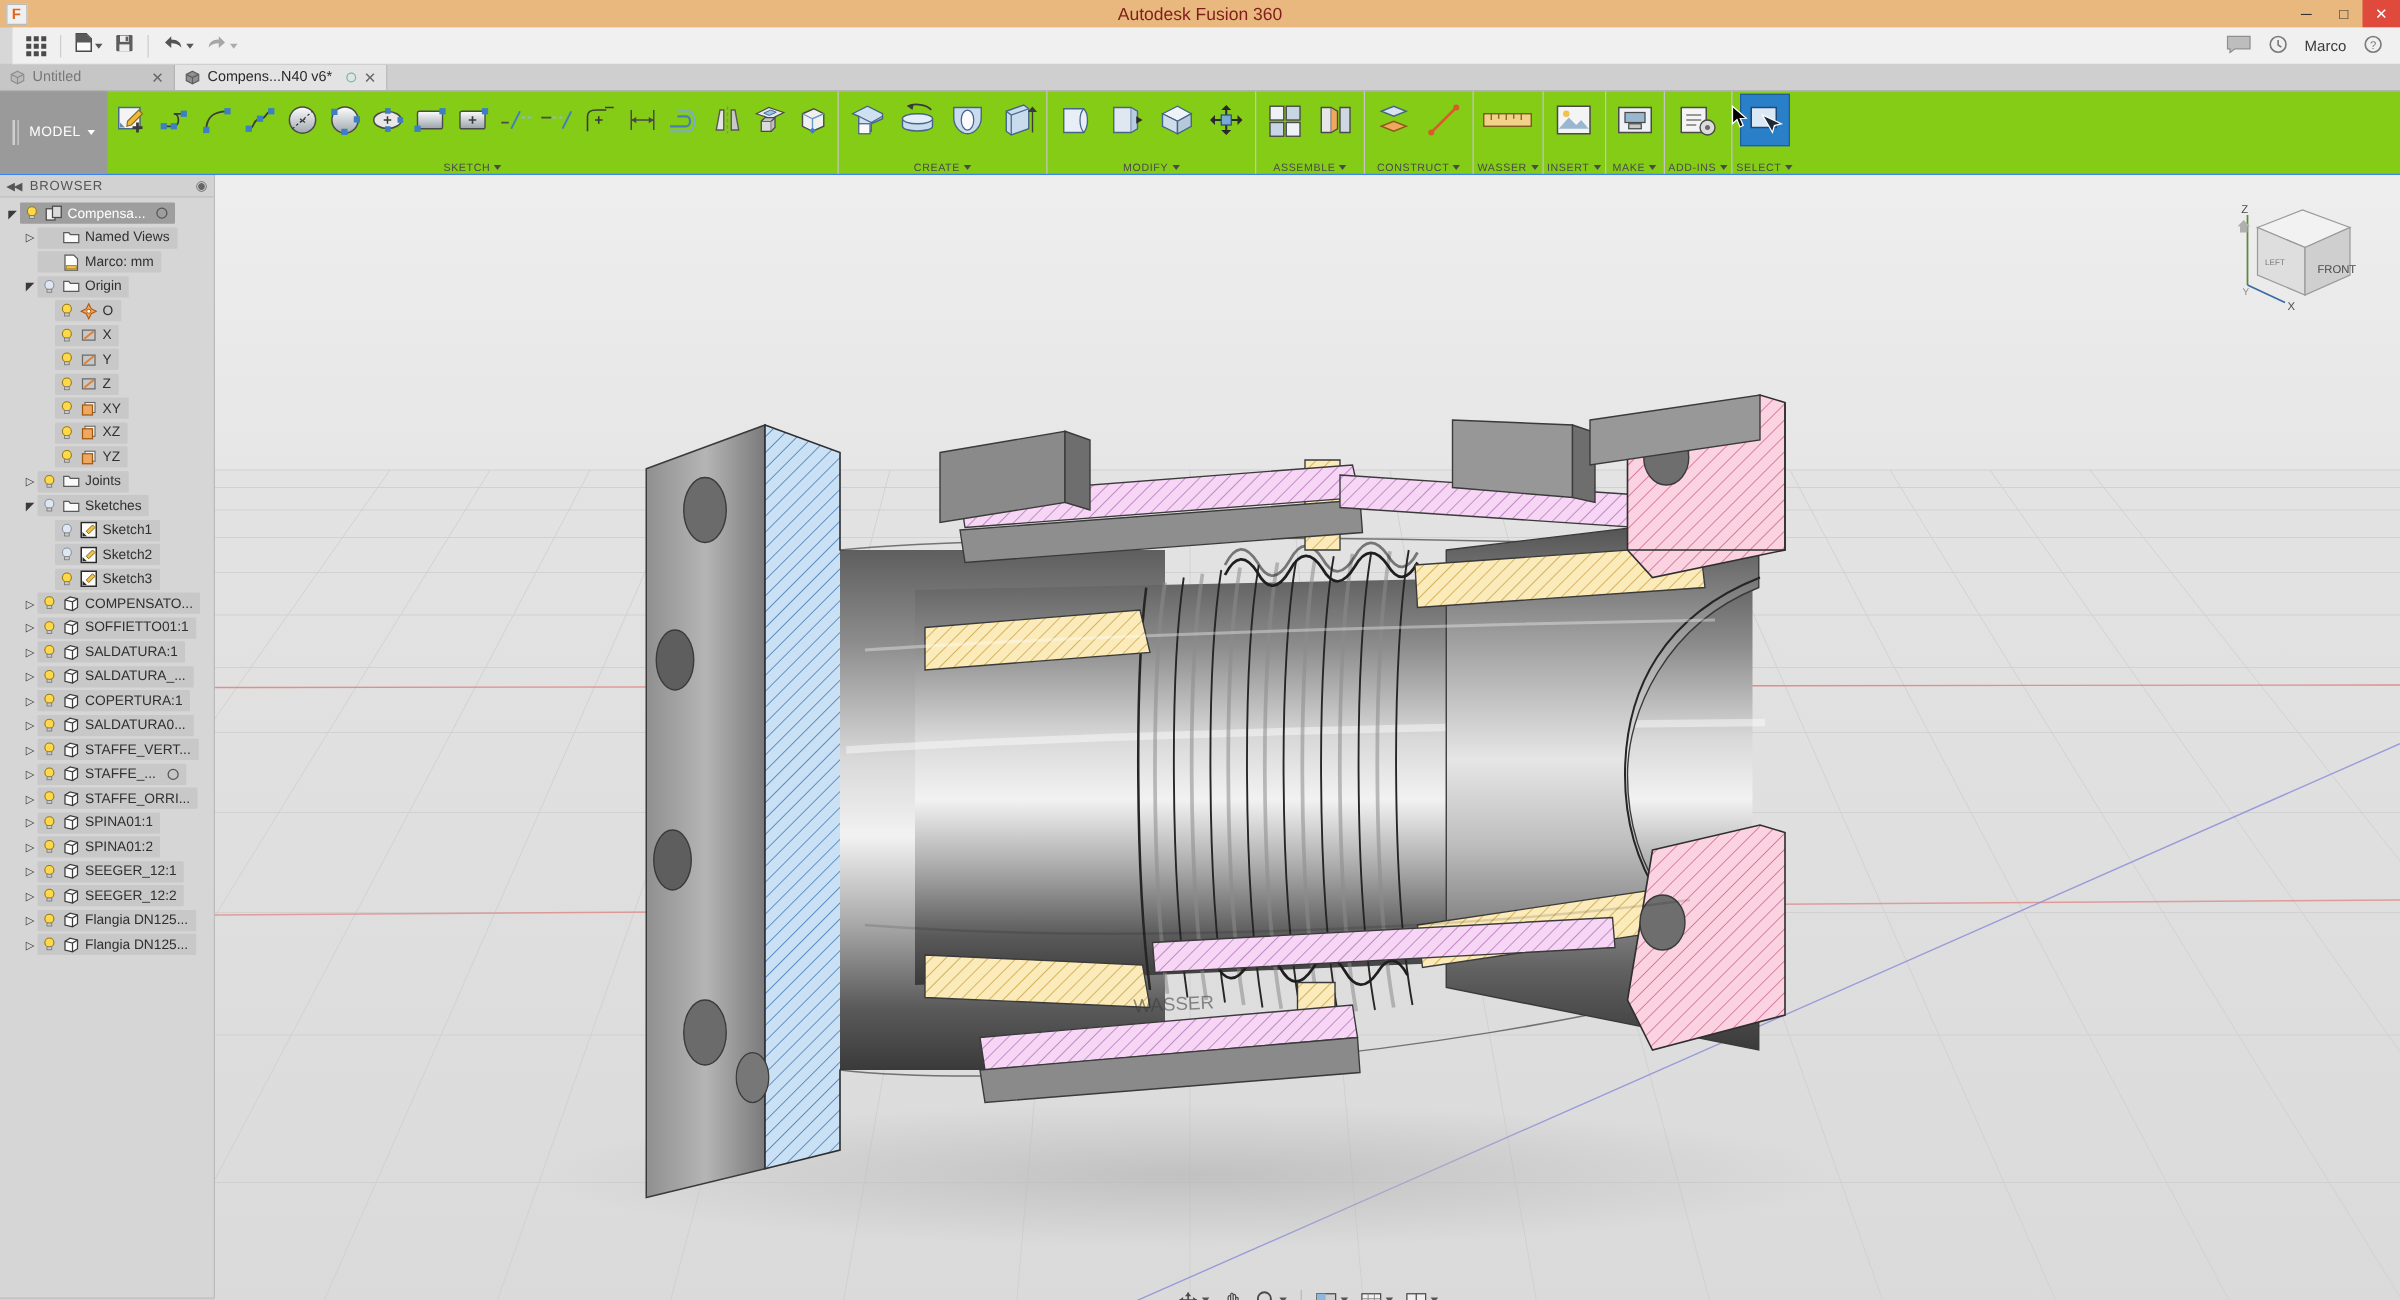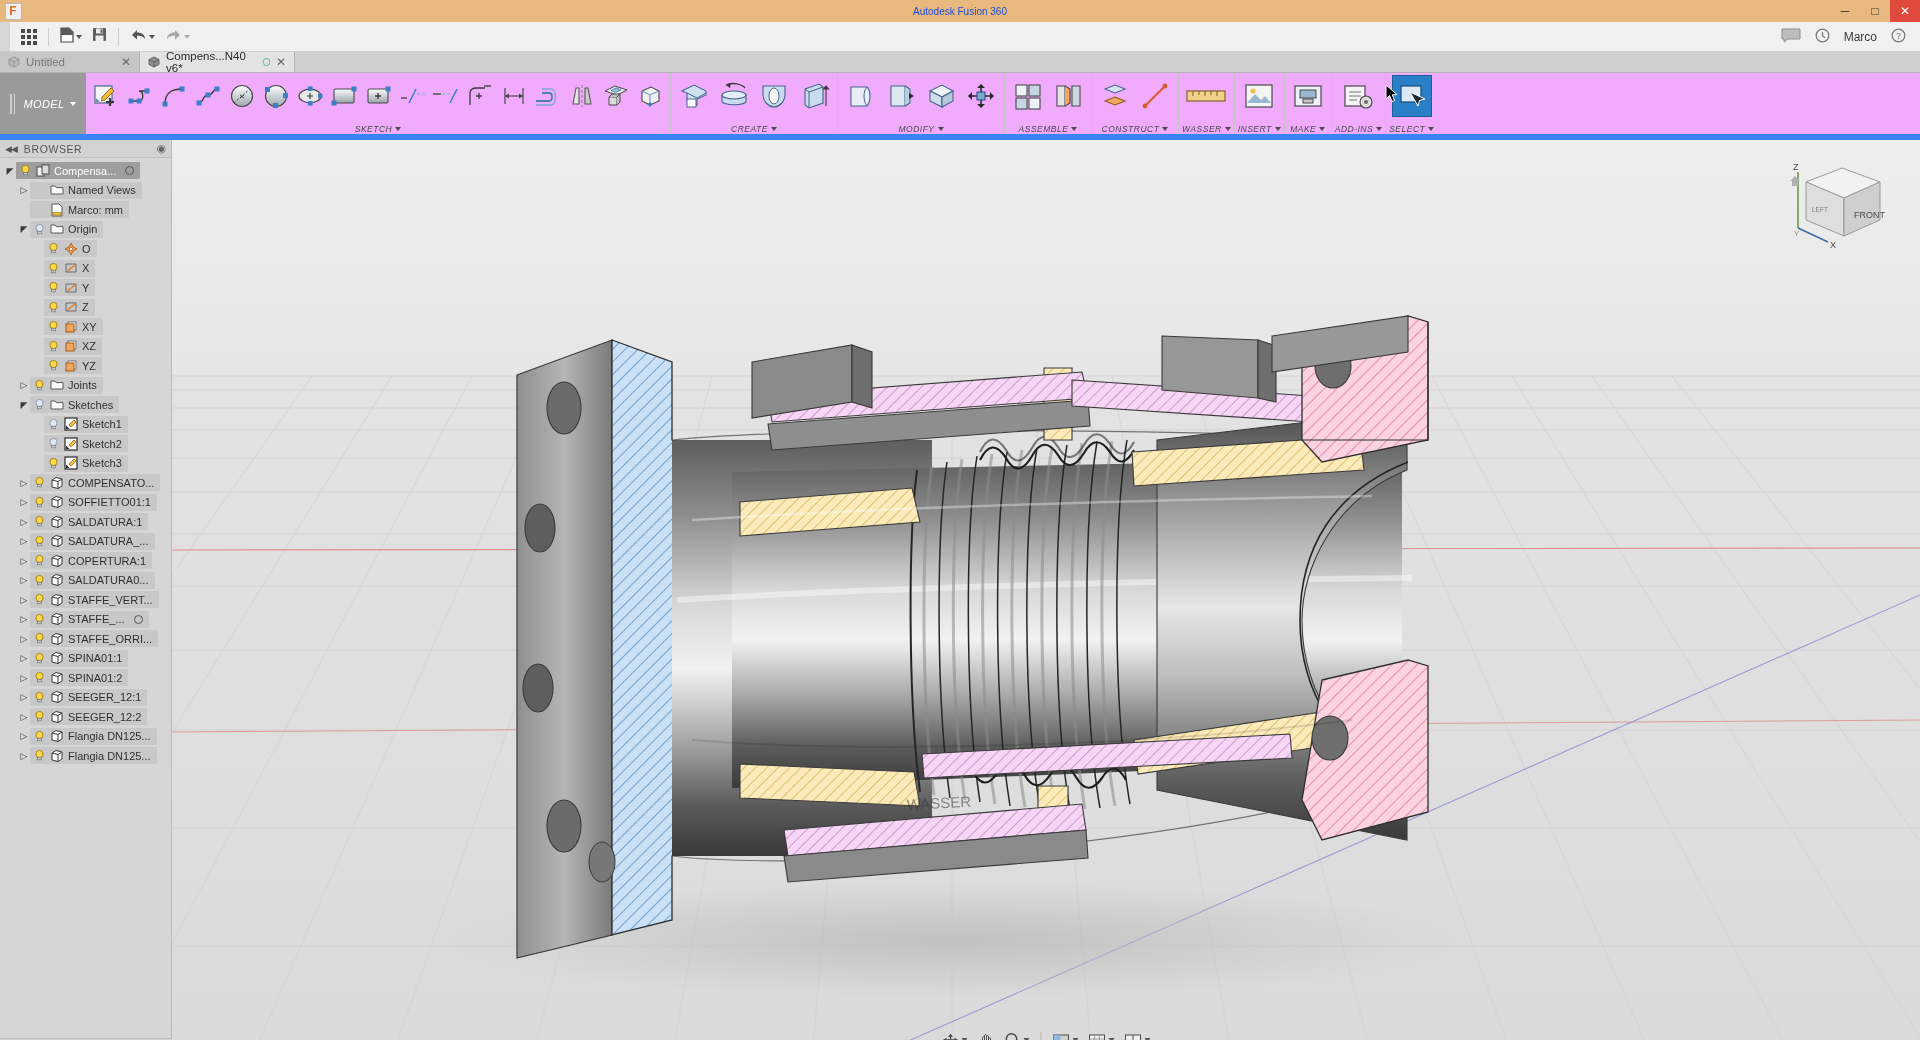--- a/index.html
+++ b/index.html
@@ -5,22 +5,22 @@
   * { box-sizing: border-box; margin:0; padding:0; }
   html,body { width:1920px; height:1040px; overflow:hidden;
     font-family:"Liberation Sans", sans-serif; background:#d7d7d7; }
 
   
   .titlebar { height:22px; background:#e8b87e; display:flex; align-items:center;
     position:relative; }
   .tb-logo { width:26px; height:22px; display:flex; align-items:center; justify-content:center; }
   .tb-logo-box { width:17px; height:17px; background:#f0f0f0; border:1px solid #b9b9b9;
     color:#e06820; font-weight:bold; font-size:12px; line-height:15px; text-align:center; }
-  .tb-title { position:absolute; left:0; right:0; text-align:center; font-size:10px;
-    color:#1d4ed8; }
+  .tb-title { position:absolute; left:0; right:0; text-align:center; font-size:14px;
+    color:#7f1d1d; }
   .tb-ctrls { margin-left:auto; display:flex; height:22px; }
   .tb-btn { width:30px; height:22px; display:flex; align-items:center; justify-content:center;
     font-size:12px; color:#303030; }
   .tb-btn.close { background:#e04a3c; color:#fff; }
 
   
   .qat { height:30px; background:#f0f0f0; border-bottom:1px solid #cfcfcf;
     display:flex; align-items:center; padding-left:6px; position:relative;margin-left:10px; }
   .qat-item { display:flex; align-items:center; height:26px; padding:0 5px; gap:2px; }
   .qat-sep { width:1px; height:18px; background:#cdcdcd; margin:0 6px; }
@@ -36,22 +36,22 @@
   .tabs { height:21px; background:#cfcfcf; display:flex; align-items:flex-end; border-bottom:1px solid #b3b3b3;}
   .tab { height:21px; display:flex; align-items:center; gap:6px; padding:0 8px;
     font-size:11.5px; color:#777; background:#c6c6c6; border-right:1px solid #b5b5b5; }
   .tab.active { background:#e3e3e3; color:#2a2a2a; }
   .tab .x { font-size:12px; color:#666; }
   .cube-ico { width:12px; height:12px; position:relative; }
   .cube-ico svg { display:block; }
   .dot-o { width:8px;height:8px;border:1.6px solid #6bbfa6; border-radius:50%; }
 
   
-  .ribbon { height:67px; background:#f0abfc; border-bottom:6px solid #3b82f6;
-    display:flex; align-items:stretch; position:relative;font-style:italic; }
+  .ribbon { height:67px; background:#84cc16; border-bottom:1px solid #3b82f6;
+    display:flex; align-items:stretch; position:relative; }
   .ws-btn { width:86px; background:#9a9a9a; display:flex; align-items:center;
     justify-content:center; gap:5px; color:#fff; font-size:11px; letter-spacing:.4px; }
   .ws-grip { width:6px; display:flex; gap:2px; margin-right:2px; }
   .ws-grip i { width:1.5px; height:20px; background:#cfcfcf; display:block; }
   .panel { display:flex; flex-direction:column; align-items:center; justify-content:space-between;
     padding:2px 3px 0 3px; border-right:1px solid #c4c4c4; position:relative; }
   .panel:last-child { border-right:none; }
   .panel-row { display:flex; align-items:flex-start; height:44px; }
   .tool { width:34px; height:42px; display:flex; flex-direction:column; align-items:center;
     justify-content:center; }
@@ -202,21 +202,21 @@
   <div class="tab" style="width:140px">
     <span class="cube-ico">
       <svg width="12" height="12" viewBox="0 0 12 12">
           <path d="M6 1 L11 3.5 L11 8.5 L6 11 L1 8.5 L1 3.5 Z" fill="#bcbcbc" stroke="#8e8e8e" stroke-width=".9"></path>
           <path d="M1 3.5 L6 6 L11 3.5 M6 6 L6 11" fill="none" stroke="#8e8e8e" stroke-width=".9"></path>
         </svg>
     </span>
     <span>Untitled</span>
     <span class="x" style="margin-left:auto">✕</span>
   </div>
-  <div class="tab active" style="width:155px">
+  <div class="tab active" style="width:170px">
     <span class="cube-ico">
       <svg width="12" height="12" viewBox="0 0 12 12">
           <path d="M6 1 L11 3.5 L11 8.5 L6 11 L1 8.5 L1 3.5 Z" fill="#8f8f8f" stroke="#5e5e5e" stroke-width=".9"></path>
           <path d="M1 3.5 L6 6 L11 3.5 M6 6 L6 11" fill="none" stroke="#5e5e5e" stroke-width=".9"></path>
         </svg>
     </span>
     <span>Compens...N40 v6*</span>
     <span class="dot-o" style="margin-left:auto"></span>
     <span class="x">✕</span>
   </div>

